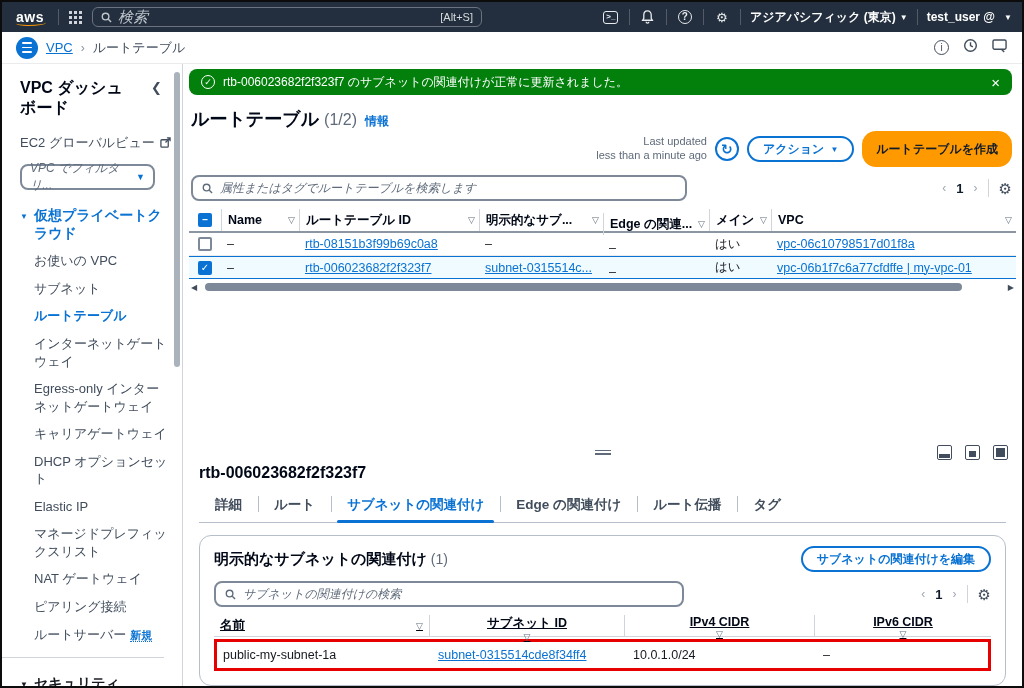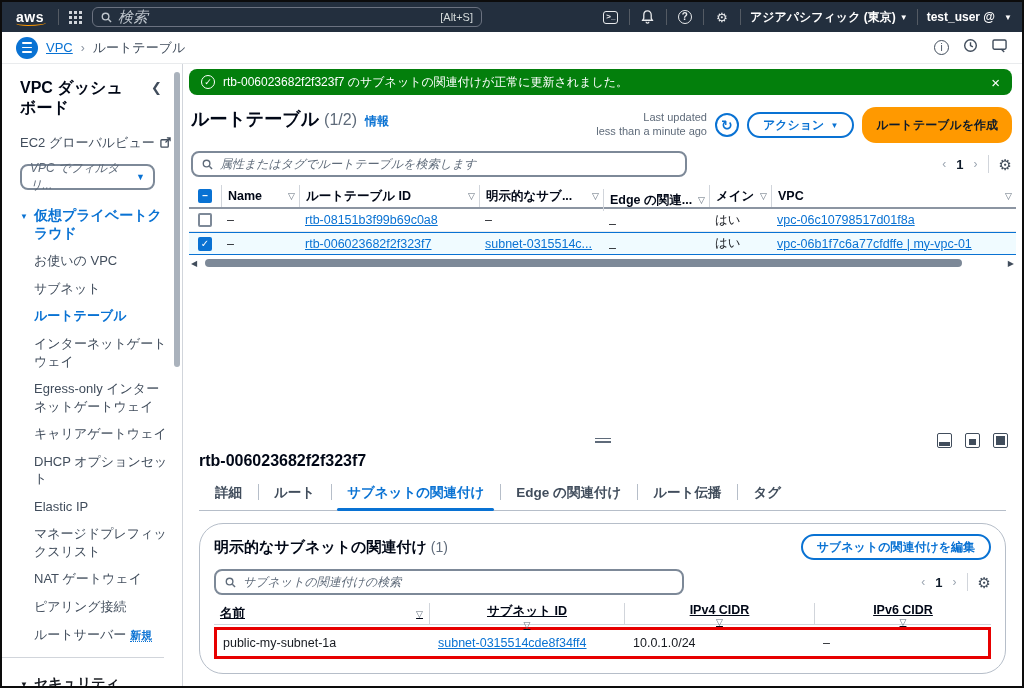--- a/index.html
+++ b/index.html
@@ -55,21 +55,21 @@
   .badge { color:#0972d3; font-size:11px; font-weight:bold; border-bottom:1.5px dotted #0972d3; margin-left:4px; white-space:nowrap; }
   .sb-divider { border-top:1px solid #d1d5db; margin:14px 18px 0 -18px; }
 
   
   .content { flex:1; display:flex; flex-direction:column; min-width:0; position:relative; background:#fff; }
 
   .flashbar { margin:5px 10px 0 6px; height:26px; background:#037f0c; border-radius:8px; color:#fff; display:flex; align-items:center; padding:0 12px; gap:8px; font-size:12px; flex:0 0 auto; }
   .flash-check { width:14px; height:14px; border:1.5px solid #fff; border-radius:50%; font-size:9px; display:flex; align-items:center; justify-content:center; }
   .flash-close { margin-left:auto; font-size:15px; cursor:pointer; color:#fff; }
 
-  .list-head { display:flex; align-items:flex-start; padding:12px 10px 0 8px; }
+  .list-head { display:flex; align-items:flex-start; padding:12px 10px 0 8px;flex-direction:column; }
   .list-title { font-size:18px; font-weight:bold; color:#000716; }
   .list-count { font-size:16px; color:#5f6b7a; font-weight:normal; margin-left:5px; }
   .info-link { color:#0972d3; font-size:12px; font-weight:bold; margin-left:8px; cursor:pointer; }
   .head-right { margin-left:auto; display:flex; align-items:center; gap:8px; }
   .updated { text-align:right; font-size:11px; color:#5f6b7a; line-height:1.25; }
   .refresh-btn { width:24px; height:24px; border:2px solid #0972d3; border-radius:50%; color:#0972d3; font-size:14px; font-weight:bold; display:flex; align-items:center; justify-content:center; cursor:pointer; background:#fff; }
   .btn-outline { height:26px; border:2px solid #0972d3; border-radius:14px; background:#fff; color:#0972d3; font-weight:bold; font-size:12px; padding:0 14px; display:flex; align-items:center; gap:6px; cursor:pointer; }
   .btn-primary { height:36px; border:none; border-radius:14px; background:#ff9900; color:#0f1b2a; font-weight:bold; font-size:12px; padding:0 14px; display:flex; align-items:center; cursor:pointer; }
 
   .filter-row { display:flex; align-items:center; padding:8px 10px 0 8px; gap:10px; }
@@ -122,21 +122,21 @@
   .pl-full::after { left:2px; right:2px; top:2px; bottom:2px; }
 
   .detail-title { font-size:16px; font-weight:bold; color:#000716; padding:4px 16px 2px 16px; }
 
   .tabs { display:flex; align-items:stretch; margin:6px 16px 0 16px; border-bottom:1px solid #b6bec9; }
   .tab { padding:6px 16px 8px 16px; font-size:13.5px; font-weight:bold; color:#414d5c; cursor:pointer; position:relative; }
   .tab + .tab::before { content:""; position:absolute; left:0; top:6px; bottom:10px; width:1px; background:#b6bec9; }
   .tab.active { color:#0972d3; }
   .tab.active::after { content:""; position:absolute; left:6px; right:6px; bottom:-1px; height:3px; background:#0972d3; border-radius:2px; }
 
-  .card { margin:12px 16px 12px 16px; border:1px solid #b6bec9; border-radius:24px; padding:10px 14px 14px 14px; flex:0 0 auto; }
+  .card { margin:12px 16px 0 16px; border:1px solid #b6bec9; border-radius:12px; padding:10px 14px 14px 14px; flex:0 0 auto; }
   .card-head { display:flex; align-items:center; }
   .card-title { font-size:15px; font-weight:bold; color:#000716; }
   .card-count { color:#5f6b7a; font-weight:normal; margin-left:4px; font-size:14px; }
   .card-search-row { display:flex; align-items:center; margin-top:9px; }
   .card-search { flex:0 0 470px; }
 
   .as-table { margin-top:8px; font-size:12.5px; }
   .as-hd { display:flex; font-weight:bold; color:#000716; border-bottom:1px solid #d1d5db; height:22px; align-items:center; }
   .as-col1 { flex:0 0 215px; } .as-col2 { flex:0 0 195px; } .as-col3 { flex:0 0 190px; } .as-col4 { flex:1; }
   .as-hcell { display:flex; align-items:center; justify-content:space-between; padding:0 6px; height:100%;text-decoration:underline; }

